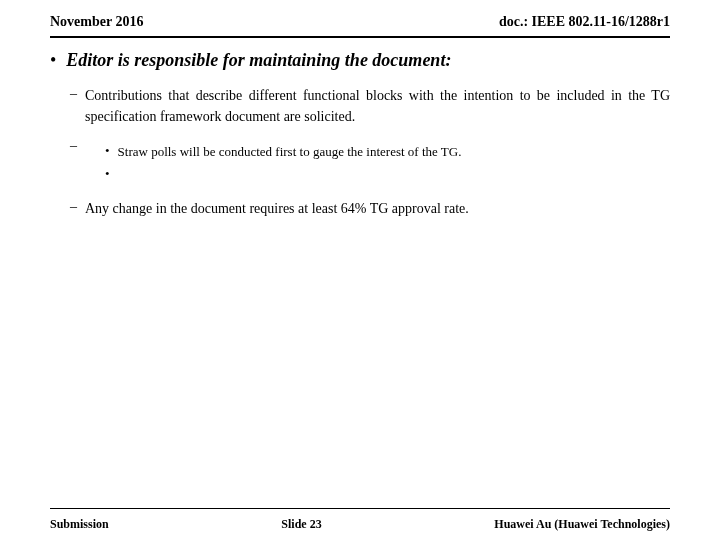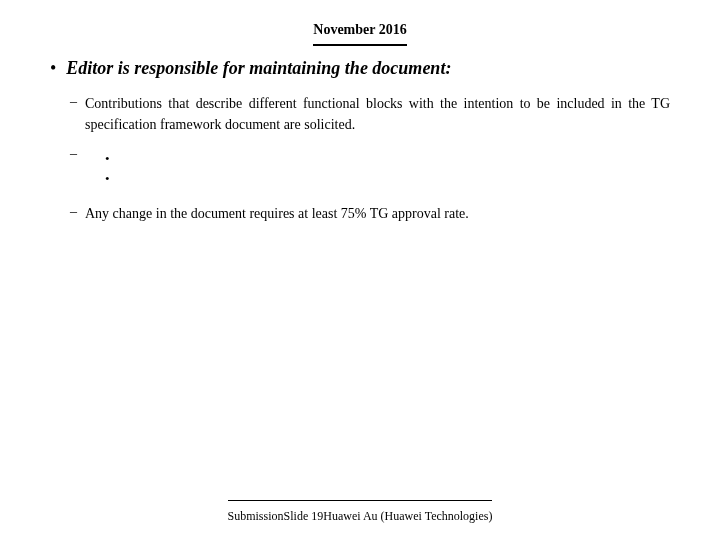--- a/index.html
+++ b/index.html
@@ -14,24 +14,23 @@
       background: #ffffff;
       font-family: 'Times New Roman', Times, serif;
       color: #000000;
       overflow: hidden;
       position: relative;
     }
 
     .page {
       width: 720px;
       height: 540px;
-      padding: 8px 50px;
+      padding: 0 50px;
       display: flex;
       flex-direction: column;
-      align-items: center;
     }
 
     .header {
       display: flex;
       justify-content: space-between;
       align-items: flex-start;
       padding: 14px 0 6px 0;
       border-bottom: 2px solid #000;
       margin-bottom: 10px;
     }
@@ -126,20 +125,21 @@
       text-align: justify;
     }
 
     .footer {
       display: flex;
       justify-content: space-between;
       align-items: center;
       border-top: 1px solid #000;
       padding: 8px 0;
       margin-top: auto;
+      font-weight: bold;
     }
 
     .footer-left, .footer-center, .footer-right {
       font-size: 12px;
     }
 
     .footer-center {
       text-align: center;
     }
 
@@ -147,20 +147,21 @@
       text-align: right;
     }
   </style>
 </head>
 <body>
 
 <div class="page">
 
   <div class="header">
     <span class="header-left">November 2016</span>
+    <span class="header-right">doc.: IEEE 802.11-16/1288r1</span>
   </div>
 
 
   <div class="main-content">
 
     <div class="bullet-item">
       <span class="bullet-symbol">•</span>
       <span class="bullet-text">Editor is responsible for maintaining the document:</span>
     </div>
 
@@ -170,35 +171,36 @@
         <span class="dash-symbol">–</span>
         <span class="dash-text">Contributions that describe different functional blocks with the intention to be included in the TG specification framework document are solicited.</span>
       </div>
 
       <div class="dash-item">
         <span class="dash-symbol">–</span>
         <div>
           <div class="nested-bullets">
             <div class="nested-bullet-item">
               <span class="nested-bullet-symbol">•</span>
+              <span class="nested-bullet-text">Straw polls will be conducted first to gauge the interest of the TG.</span>
             </div>
             <div class="nested-bullet-item">
               <span class="nested-bullet-symbol">•</span>
             </div>
           </div>
         </div>
       </div>
 
       <div class="dash-item">
         <span class="dash-symbol">–</span>
-        <span class="dash-text">Any change in the document requires at least 75% TG approval rate.</span>
+        <span class="dash-text">Any change in the document requires at least 64% TG approval rate.</span>
       </div>
 
     </div>
   </div>
 
   <div class="footer">
     <span class="footer-left">Submission</span>
-    <span class="footer-center">Slide 19</span>
+    <span class="footer-center">Slide 23</span>
     <span class="footer-right">Huawei Au (Huawei Technologies)</span>
   </div>
 
 </div>
 
 </body></html>

